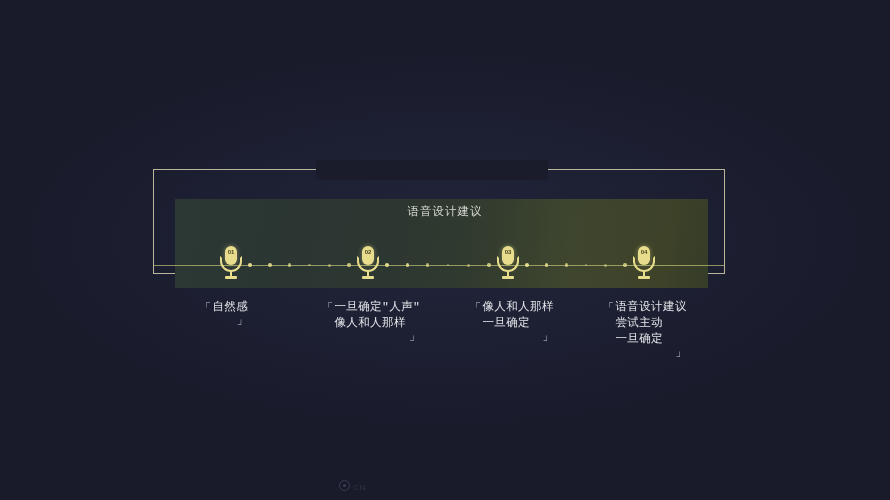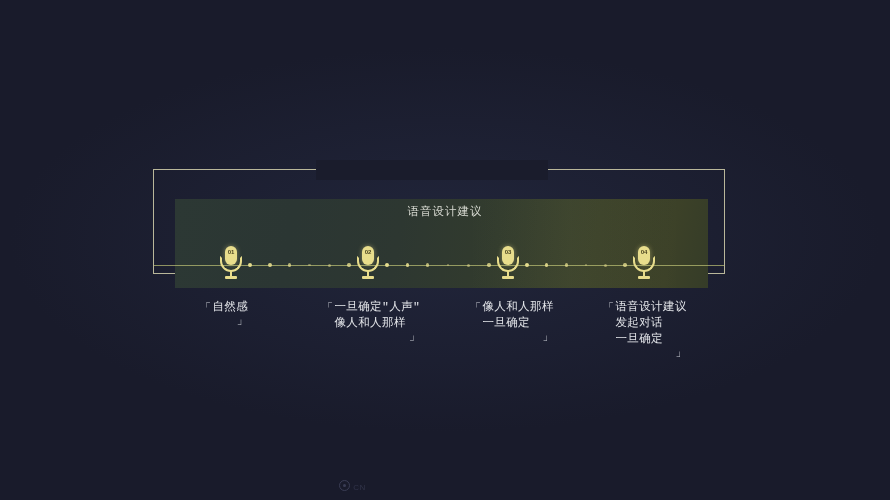--- a/index.html
+++ b/index.html
@@ -331,20 +331,20 @@
           <div class="mic-stem"></div>
           <div class="mic-base"></div>
         </div>
       </div>
   </div>
 
   <div id="captions-layer">
       <div class="caption" style="left: 200px; top: 299px;"><span class="bracket-open">「</span><span class="cap-body"><span class="cap-line">自然感</span><span class="bracket-close">」</span></span></div>
       <div class="caption" style="left: 322px; top: 299px;"><span class="bracket-open">「</span><span class="cap-body"><span class="cap-line">一旦确定"人声"</span><span class="cap-line">像人和人那样</span><span class="bracket-close">」</span></span></div>
       <div class="caption" style="left: 470px; top: 299px;"><span class="bracket-open">「</span><span class="cap-body"><span class="cap-line">像人和人那样</span><span class="cap-line">一旦确定</span><span class="bracket-close">」</span></span></div>
-      <div class="caption" style="left: 603px; top: 299px;"><span class="bracket-open">「</span><span class="cap-body"><span class="cap-line">语音设计建议</span><span class="cap-line">发起对话</span><span class="cap-line">一旦确定</span><span class="bracket-close">」</span></span></div>
+      <div class="caption" style="left: 603px; top: 299px;"><span class="bracket-open">「</span><span class="cap-body"><span class="cap-line">语音设计建议</span><span class="cap-line">尝试主动</span><span class="cap-line">一旦确定</span><span class="bracket-close">」</span></span></div>
     </div>
 
   <div class="watermark">
     <span class="watermark-mark"></span><span>CN</span>
   </div>
 
 </div>
 
 </body></html>

